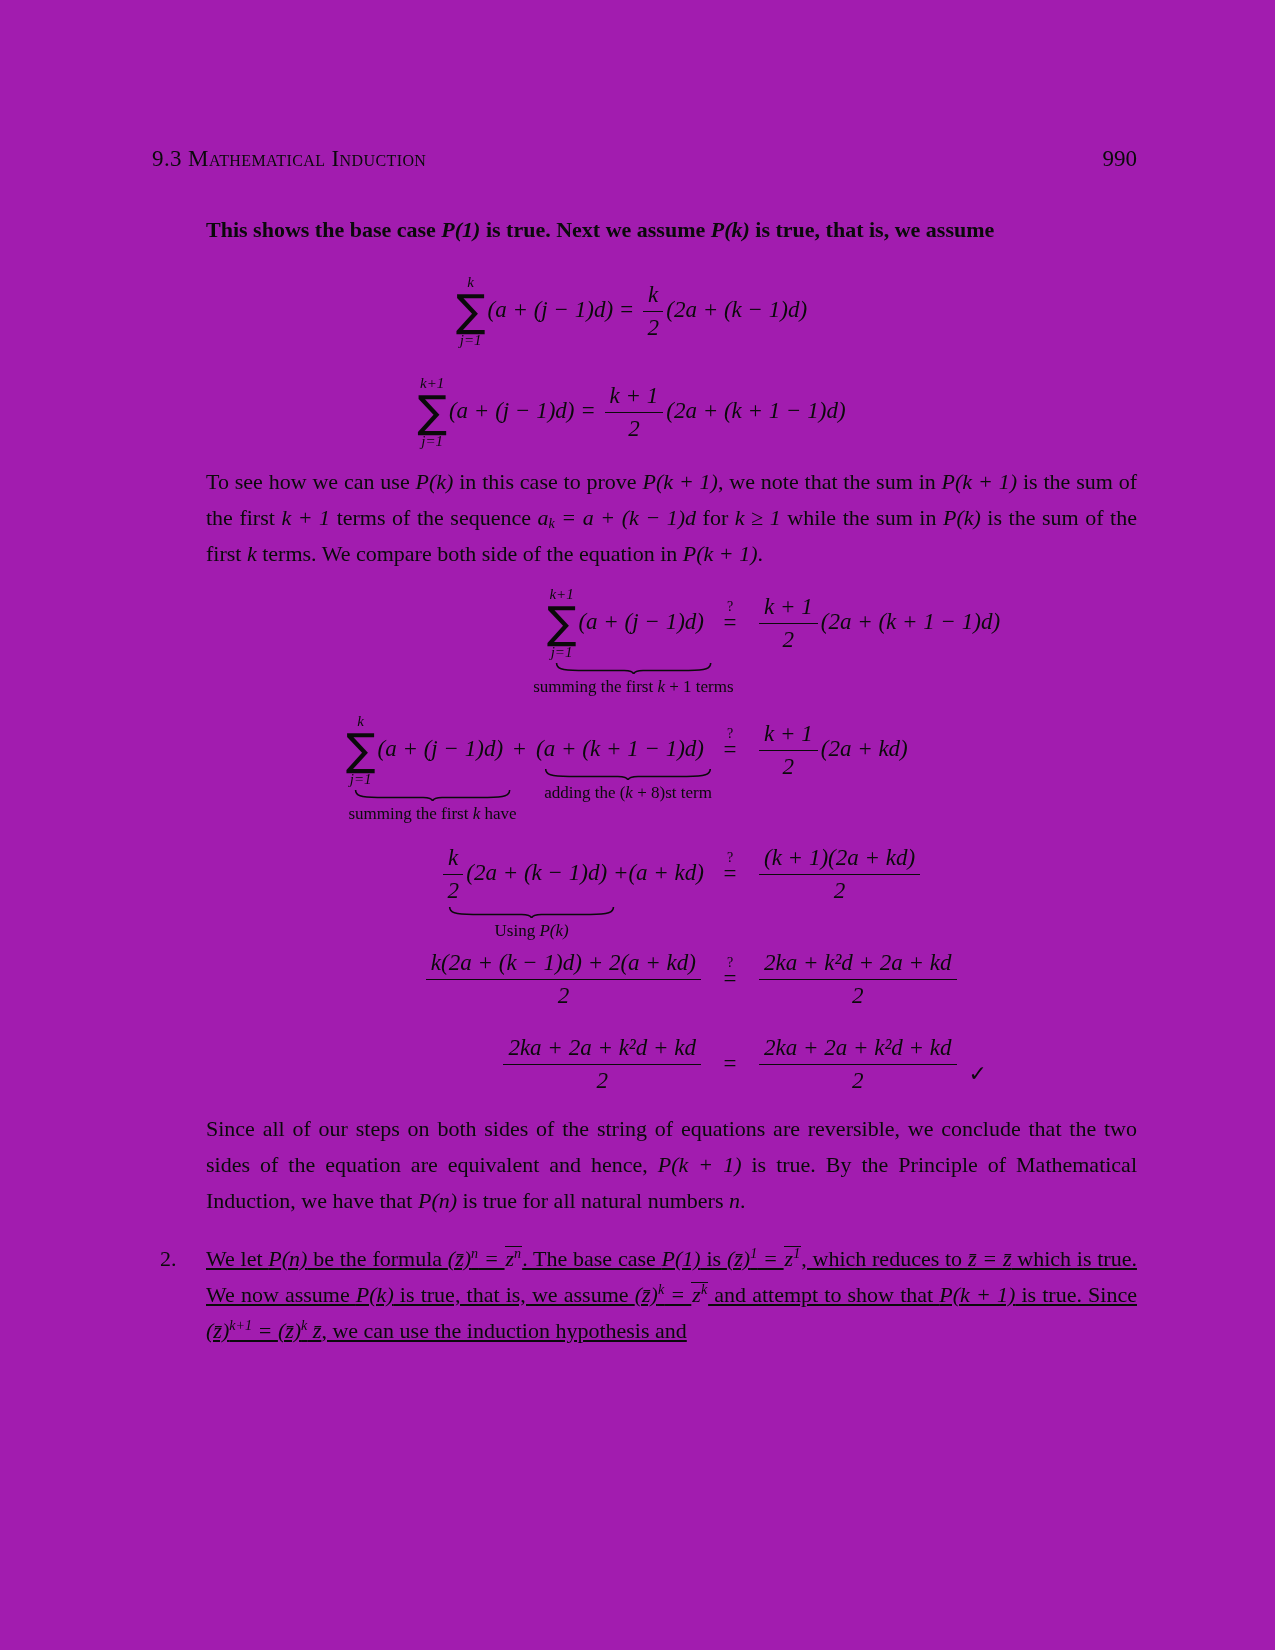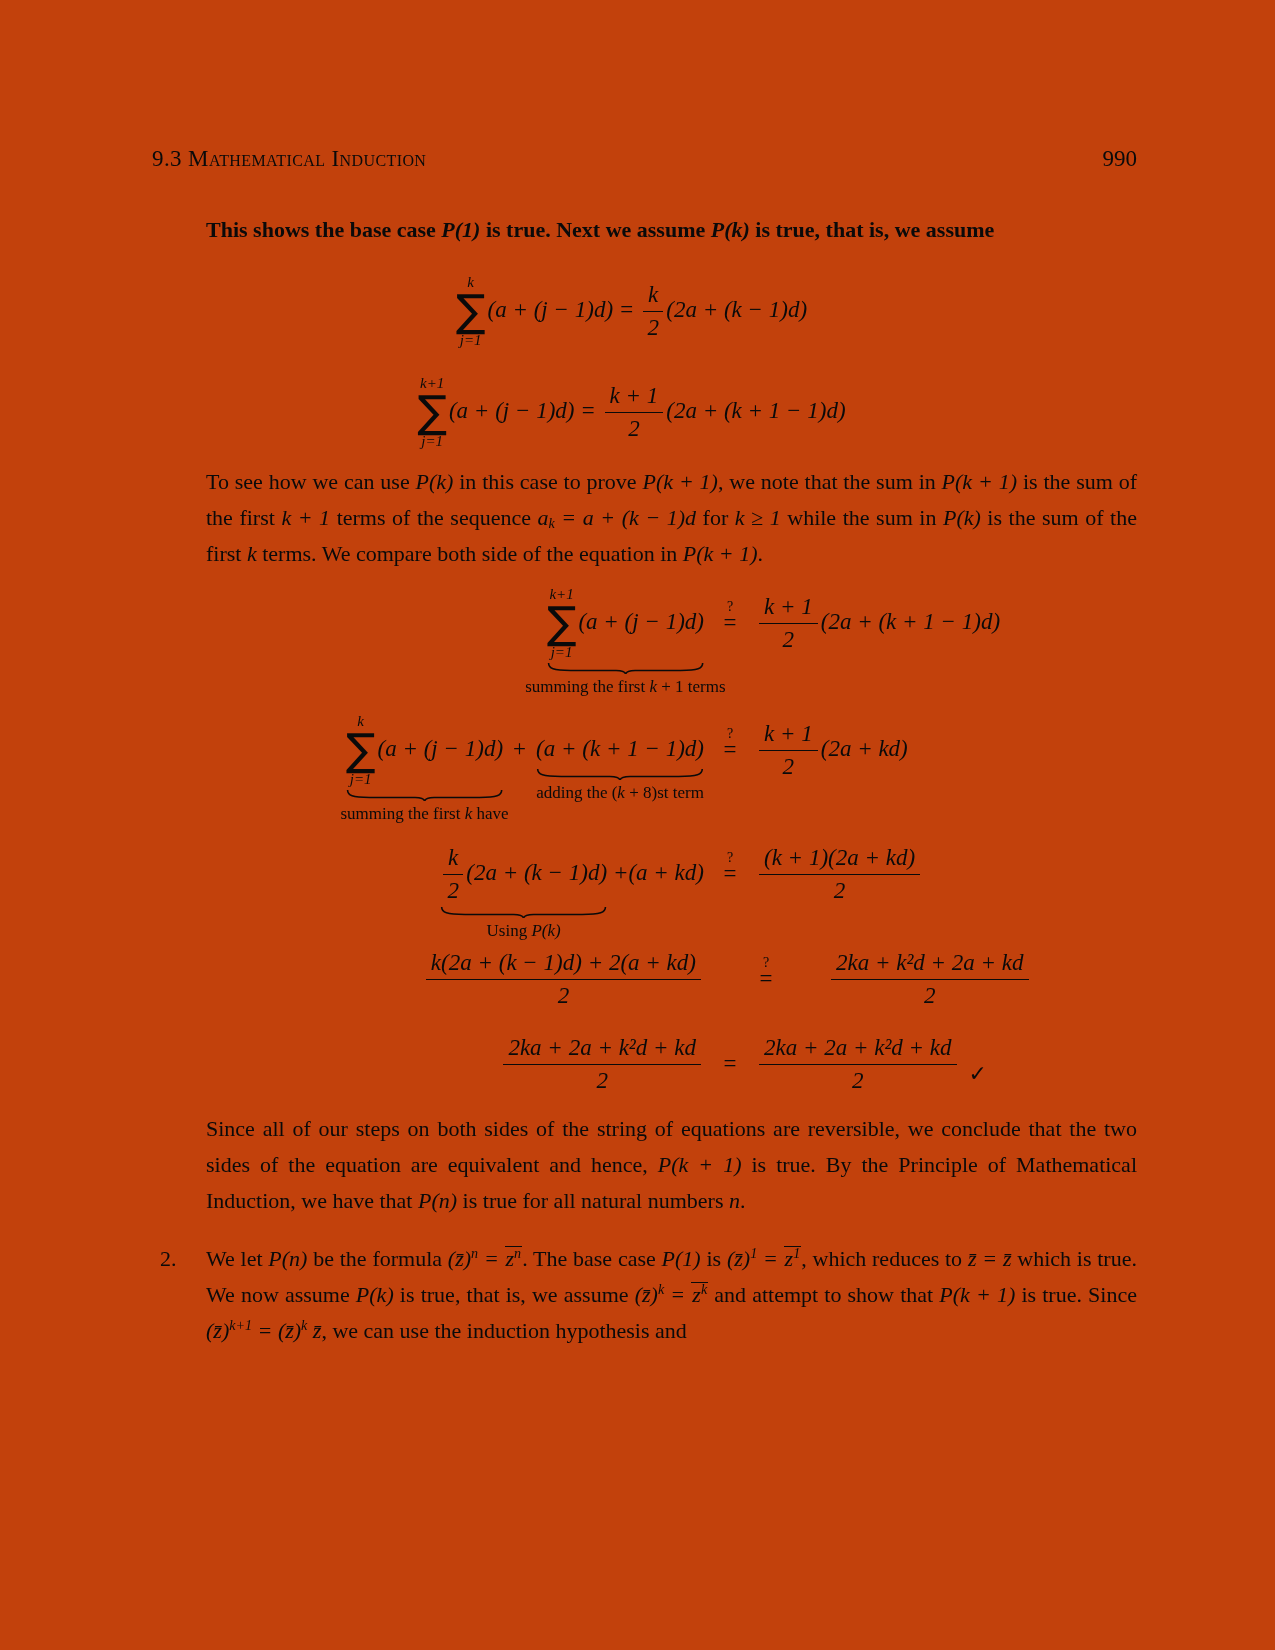--- a/index.html
+++ b/index.html
@@ -1,18 +1,18 @@
 <!DOCTYPE html>
 <html><head>
 <meta charset="utf-8">
 <style>
   html,body { margin:0; padding:0; background:#ffffff; }
   .page {
     position:relative; width:1275px; height:1650px; margin:0 auto;
-    background:#c2410c; color:#0a0a0a; overflow:hidden;
+    background:#a21caf; color:#0a0a0a; overflow:hidden;
     font-family:"Liberation Serif", serif;
   }
   .pghead {
     display:flex; justify-content:space-between; align-items:baseline;
     margin:0 138px 0 152px; padding-top:146px; font-size:23px;
   }
   .sec { font-variant:small-caps; letter-spacing:0.4px; }
   .content { margin:0 138px 0 152px; font-size:22px; line-height:36px; text-align:justify; }
   .para { margin:0; padding-left:54px; }
   .p1 { margin-top:40px;font-weight:bold; }
@@ -41,34 +41,34 @@
   .eqalign { margin-top:14px; font-size:23px; }
   .row { display:grid; grid-template-columns:552px 52px 1fr; align-items:center; }
   .row .lhs { text-align:right; white-space:nowrap; }
   .row .rhs { text-align:left; white-space:nowrap; }
   .row .rel { text-align:center; }
   .relwrap { position:relative; display:inline-block; font-style:normal; }
   .relwrap .q { position:absolute; left:50%; top:-16px; transform:translateX(-50%); font-size:14px; font-style:normal; }
   .row1 { margin-bottom:52px; }
   .row2 { margin-bottom:56px; }
   .row3 { margin-bottom:44px; }
-  .row4 { margin-bottom:24px;gap:36px; }
+  .row4 { margin-bottom:24px; }
 
   .ub { position:relative; display:inline-block; text-align:center; }
-  .ub .under { position:absolute; top:100%; left:0; width:100%; display:flex; flex-direction:column; align-items:center; }
+  .ub .under { position:absolute; top:100%; left:8px; width:100%; display:flex; flex-direction:column; align-items:center; }
   .ub .under .brace { width:100%; height:11px; display:block; margin-top:2px; }
   .ub .under .lbl { font-size:17px; line-height:1.2; white-space:nowrap; font-style:normal; margin-top:3px; }
 
   .plus { margin:0 10px; font-style:normal; }
   .check { font-family:"DejaVu Sans", sans-serif; font-style:normal; margin-left:9px; display:inline-block; vertical-align:-12px; font-size:22px; }
 
   
   .item { margin-top:22px; display:flex; align-items:flex-start; }
   .item .marker { flex:0 0 46px; margin-left:8px; }
-  .item .itembody { flex:1; text-align:justify; }
+  .item .itembody { flex:1; text-align:justify;text-decoration:underline; }
 </style>
 </head>
 <body>
 
 <div class="page">
 
   <div class="pghead">
     <span class="sec">9.3 Mathematical Induction</span>
     <span class="pno">990</span>
   </div>

